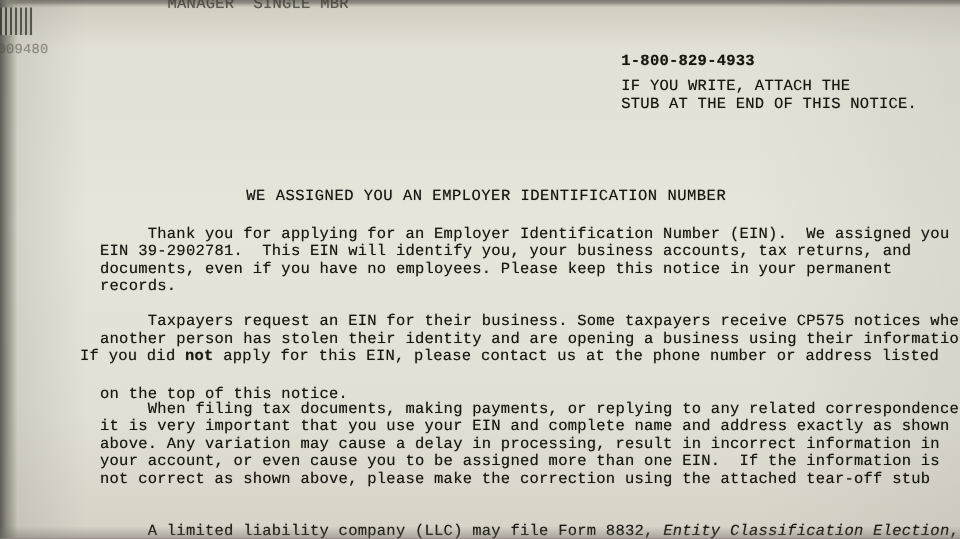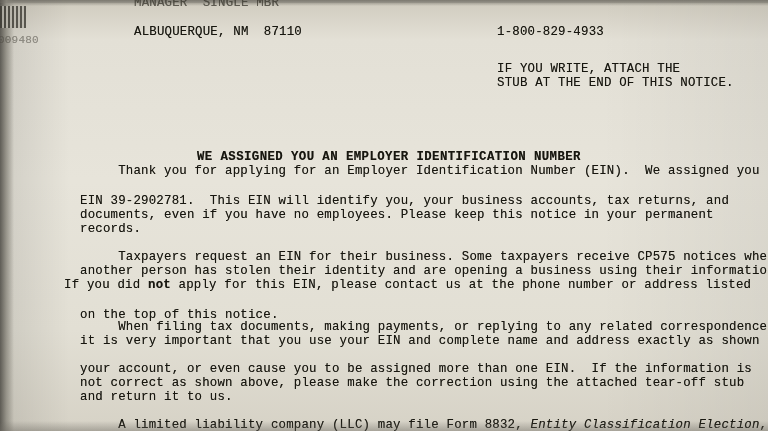--- a/index.html
+++ b/index.html
@@ -92,48 +92,47 @@
   <div class="edge-top"></div>
   <div class="edge-left"></div>
   <div class="smudge"></div>
   <div class="clip-top"></div>
 
   <div class="textlayer">
 
     <div class="ln dim" style="left:134px; top:-4px;">MANAGER  SINGLE MBR</div>
 
 
-    <div class="ln" style="left:134px; top:25px;">ALBUQUERQUE, NM  87110</div>
 
     <div class="ln faint" style="left:-2px; top:33px; font-size:11px;">009480</div>
 
 
-    <div class="ln" style="left:497px; top:25px;">1-800-829-4933</div>
+    <div class="ln" style="left:497px; top:42px;font-weight:bold;">1-800-829-4933</div>
 
     <div class="ln" style="left:497px; top:62px;">IF YOU WRITE, ATTACH THE</div>
 
     <div class="ln" style="left:497px; top:76px;">STUB AT THE END OF THIS NOTICE.</div>
 
-    <div class="ln heading" style="left:197px; top:150px;font-weight:bold;">WE ASSIGNED YOU AN EMPLOYER IDENTIFICATION NUMBER</div>
+    <div class="ln heading" style="left:197px; top:150px;">WE ASSIGNED YOU AN EMPLOYER IDENTIFICATION NUMBER</div>
 
-    <div class="ln" style="left:80px; top:164px;">     Thank you for applying for an Employer Identification Number (EIN).  We assigned you</div>
+    <div class="ln" style="left:80px; top:180px;">     Thank you for applying for an Employer Identification Number (EIN).  We assigned you</div>
     <div class="ln" style="left:80px; top:194px;text-align:center;">EIN 39-2902781.  This EIN will identify you, your business accounts, tax returns, and</div>
     <div class="ln" style="left:80px; top:208px;font-family:Liberation Mono, monospace;">documents, even if you have no employees. Please keep this notice in your permanent</div>
     <div class="ln" style="left:80px; top:222px;">records.</div>
 
     <div class="ln" style="left:80px; top:250px;">     Taxpayers request an EIN for their business. Some taxpayers receive CP575 notices when</div>
     <div class="ln" style="left:80px; top:264px;">another person has stolen their identity and are opening a business using their information.</div>
 
     <div class="ln" style="left:64px; top:278px;font-family:Liberation Mono, monospace;"><span>If you did </span><span class="bold">not</span><span> apply for this EIN, please contact us at the phone number or address listed</span></div>
     <div class="ln" style="left:80px; top:308px;">on the top of this notice.</div>
 
     <div class="ln" style="left:80px; top:320px;">     When filing tax documents, making payments, or replying to any related correspondence,</div>
     <div class="ln" style="left:80px; top:334px;">it is very important that you use your EIN and complete name and address exactly as shown</div>
+    <div class="ln" style="left:80px; top:348px;">above. Any variation may cause a delay in processing, result in incorrect information in</div>
     <div class="ln" style="left:80px; top:362px;">your account, or even cause you to be assigned more than one EIN.  If the information is</div>
     <div class="ln" style="left:80px; top:376px;">not correct as shown above, please make the correction using the attached tear-off stub</div>
-    <div class="ln" style="left:80px; top:390px;">and return it to us.</div>
 
     <div class="ln" style="left:80px; top:418px;"><span>     A limited liability company (LLC) may file Form 8832, </span><span class="ital">Entity Classification Election</span><span>,</span></div>
 
   </div>
 
   <div class="bottomfade"></div>
 </div>
 
 </body></html>

